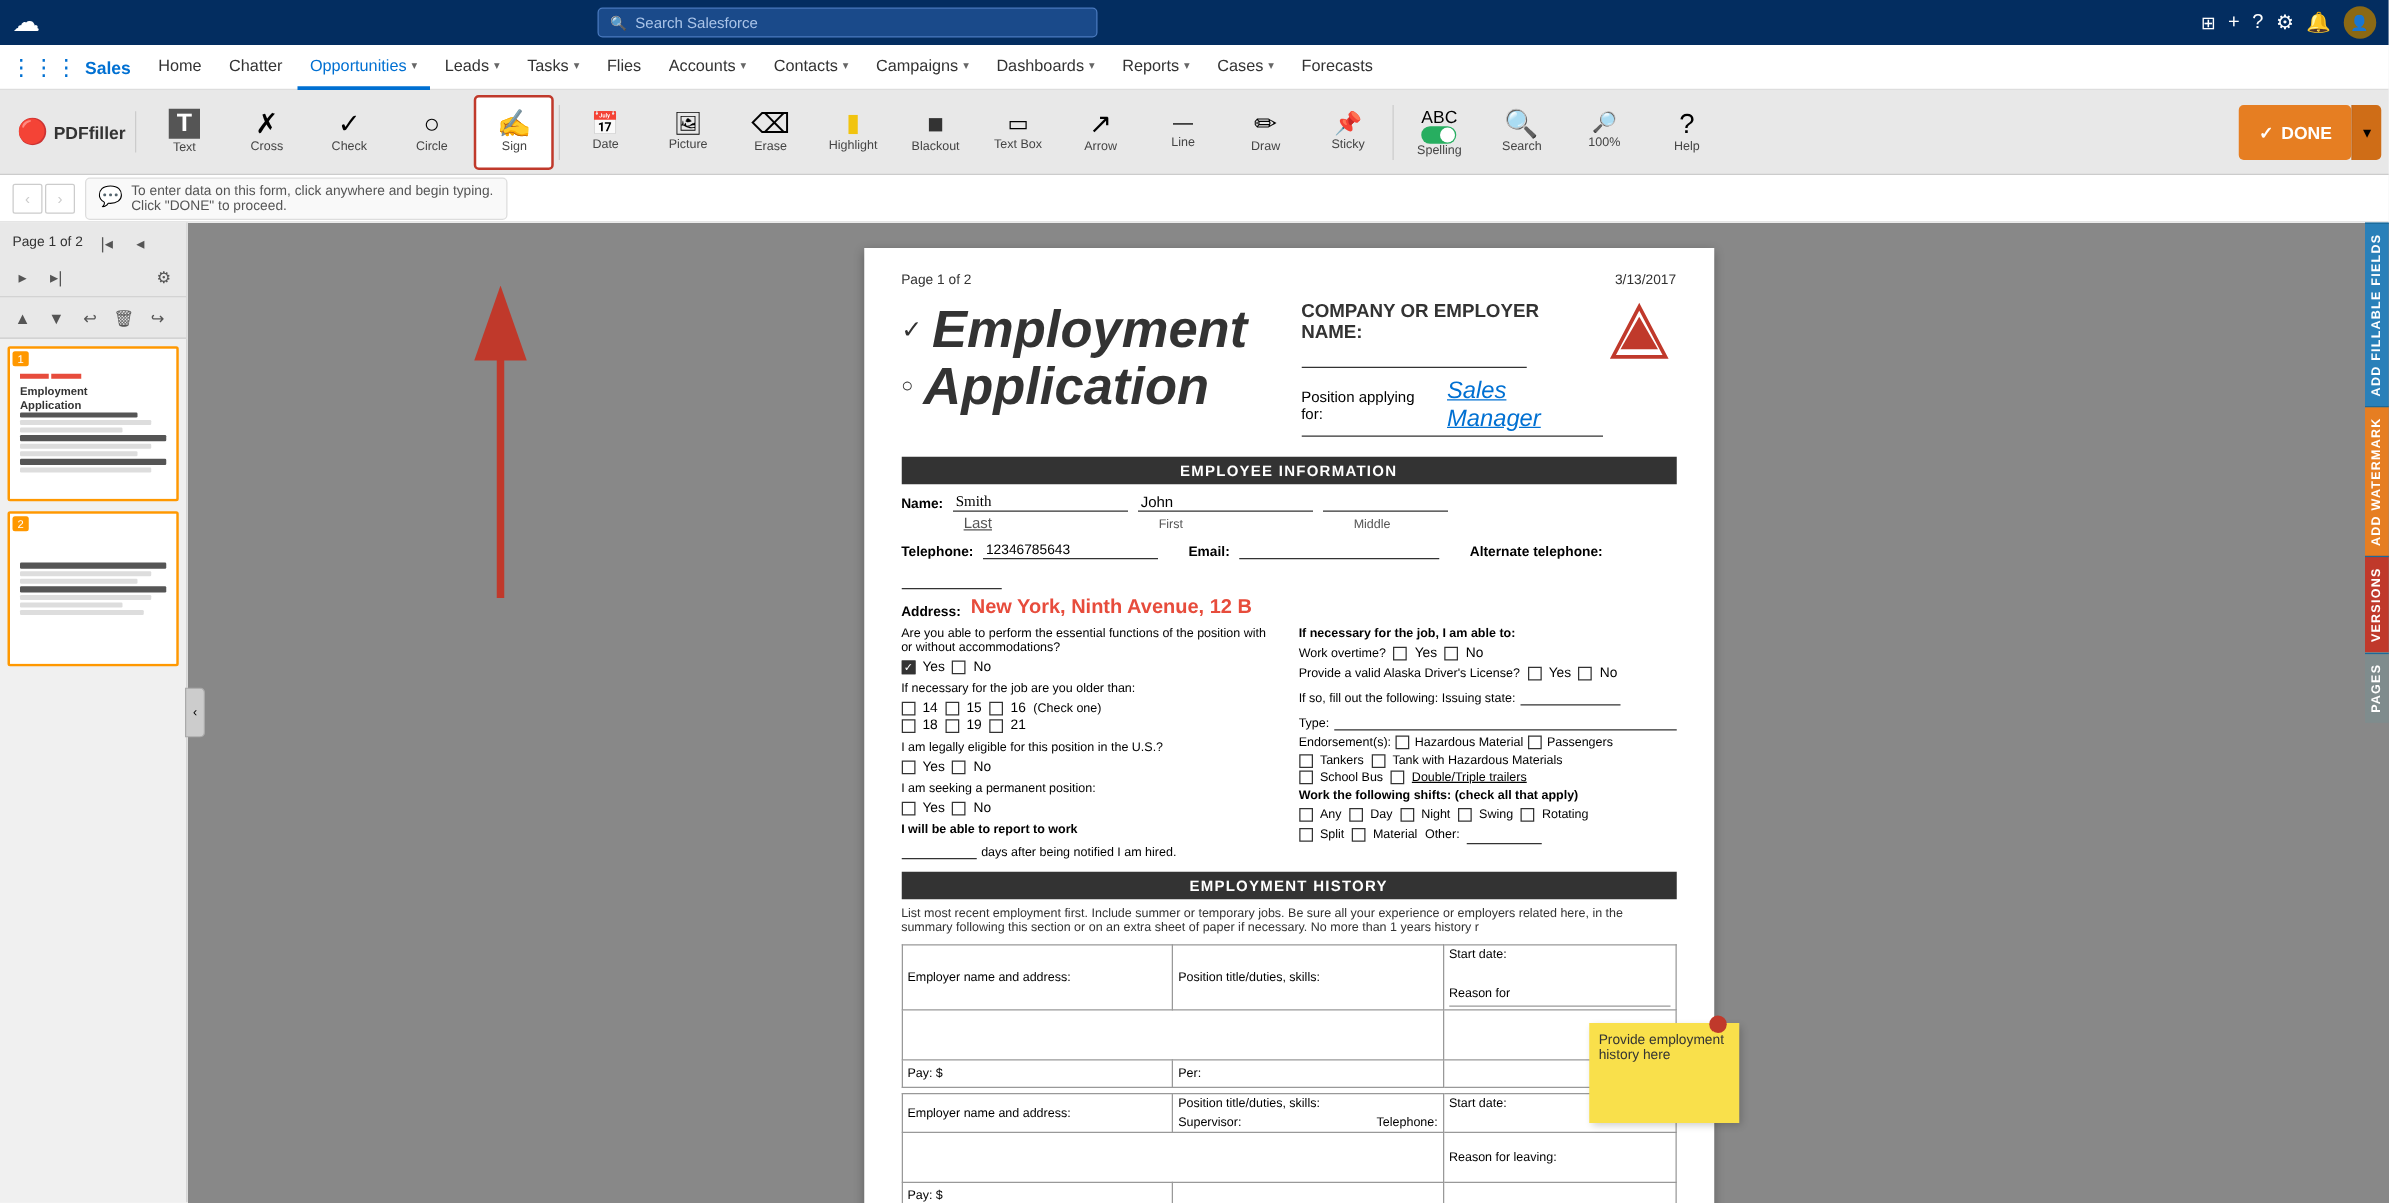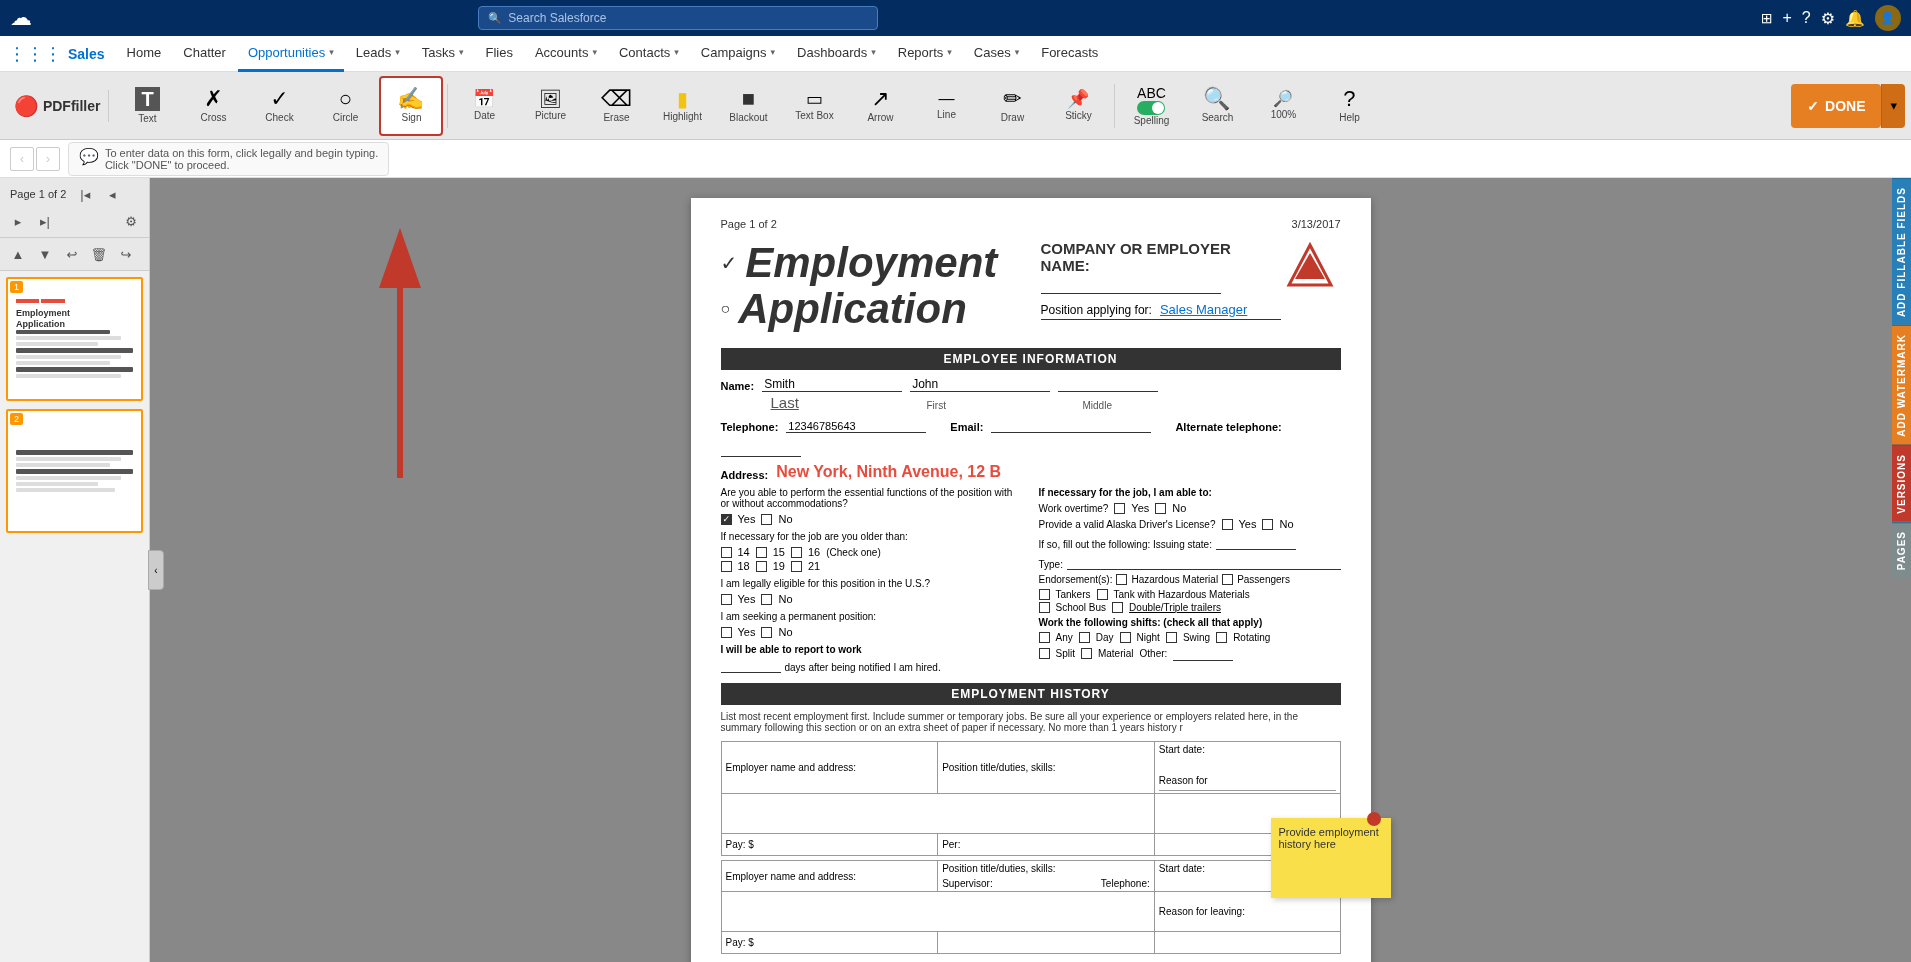--- a/index.html
+++ b/index.html
@@ -188,21 +188,21 @@
 
     .header-row { display: flex; align-items: flex-start; justify-content: space-between; margin-bottom: 16px; }
     .title-col { flex: 1; }
     .company-col { width: 300px; }
 
     .position-row {
       display: flex; align-items: center; gap: 8px; margin-top: 8px;
       border-bottom: 1px solid #333; padding-bottom: 2px;
     }
     .position-label { font-size: 12px; }
-    .position-value { color: #0070d2; text-decoration: underline; font-size: 13px; }
+    .position-value { color: #0070d2; text-decoration: underline; font-size: 19px; font-style: italic; }
 
     .section-header {
       background: #333; color: white; text-align: center; font-size: 12px;
       font-weight: bold; padding: 4px 0; margin: 8px 0 6px; letter-spacing: 1px;
     }
 
     .form-row { display: flex; align-items: flex-end; gap: 8px; margin-bottom: 6px; flex-wrap: wrap; }
     .form-field { display: flex; flex-direction: column; gap: 1px; }
     .address-value { color: #e74c3c; font-size: 16px; font-weight: bold; }
 
@@ -440,21 +440,21 @@
 </div>
 
 <div class="msg-bar">
   <div class="msg-nav-btns">
     <div class="nav-btn disabled">‹</div>
     <div class="nav-btn disabled">›</div>
   </div>
   <div class="msg-bubble">
     <span class="bubble-icon">💬</span>
     <div>
-      <div>To enter data on this form, click legally and begin typing.</div>
+      <div>To enter data on this form, click anywhere and begin typing.</div>
       <div>Click "DONE" to proceed.</div>
     </div>
   </div>
 </div>
 
 <div class="main-layout" style="position:relative;">
 
   <div class="left-panel">
 
     <div class="left-toolbar">
@@ -571,31 +571,31 @@
             </div>
           </div>
         </div>
       </div>
 
       <div class="section-header">EMPLOYEE INFORMATION</div>
 
       <div class="form-row">
         <span style="font-weight:bold;">Name:</span>
         <div class="form-field">
-          <div style="border-bottom:1px solid #333;min-width:140px;font-size:12px;padding:0 2px;">Smith</div>
+          <div style="border-bottom:1px solid #333;min-width:140px;font-size:12px;padding:0 2px;font-family:Liberation Serif, serif;">Smith</div>
         </div>
         <div class="form-field">
           <div style="border-bottom:1px solid #333;min-width:140px;font-size:12px;padding:0 2px;">John</div>
         </div>
         <div class="form-field">
           <div style="border-bottom:1px solid #333;min-width:100px;height:16px;"></div>
         </div>
       </div>
       <div class="form-row" style="margin-left:50px;margin-top:-4px;">
-        <span style="min-width:140px;font-size:15px;color:#555;text-decoration:underline;">Last</span>
+        <span style="min-width:140px;font-size:12px;color:#555;text-decoration:underline;">Last</span>
         <span style="min-width:140px;font-size:10px;color:#555;margin-left:8px;">First</span>
         <span style="font-size:10px;color:#555;margin-left:8px;">Middle</span>
       </div>
 
       <div class="form-row">
         <span style="font-weight:bold;white-space:nowrap;">Telephone:</span>
         <div style="border-bottom:1px solid #333;min-width:140px;font-size:11px;padding:0 2px;">12346785643</div>
         <span style="margin-left:16px;font-weight:bold;">Email:</span>
         <div style="border-bottom:1px solid #333;min-width:160px;height:16px;"></div>
         <span style="margin-left:16px;font-weight:bold;white-space:nowrap;">Alternate telephone:</span>

